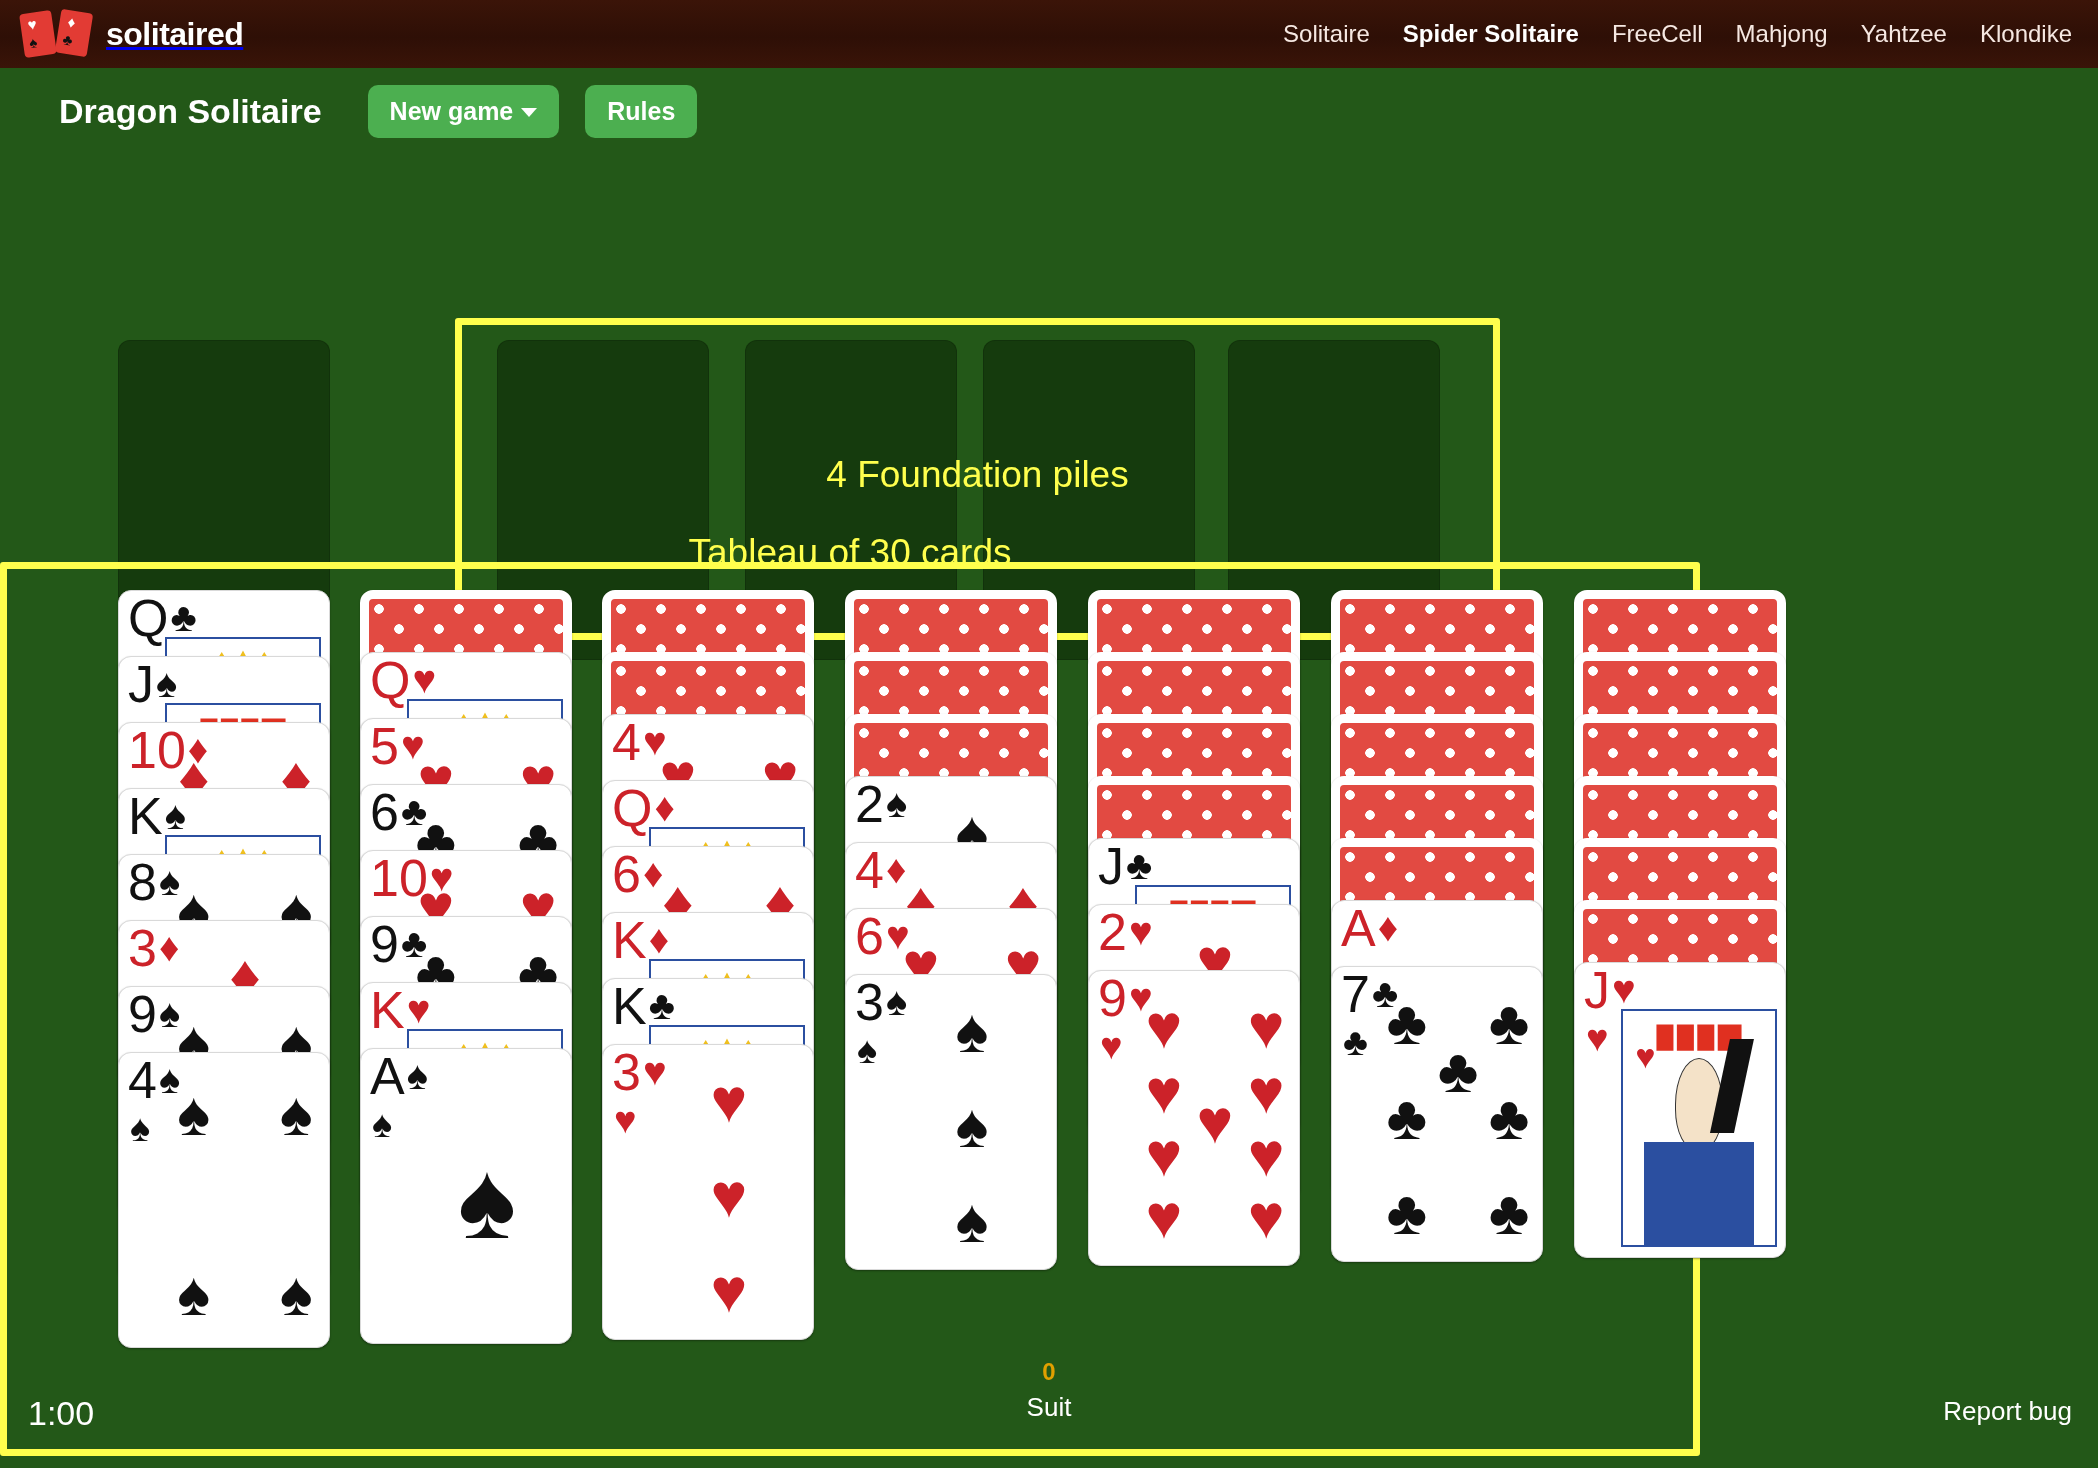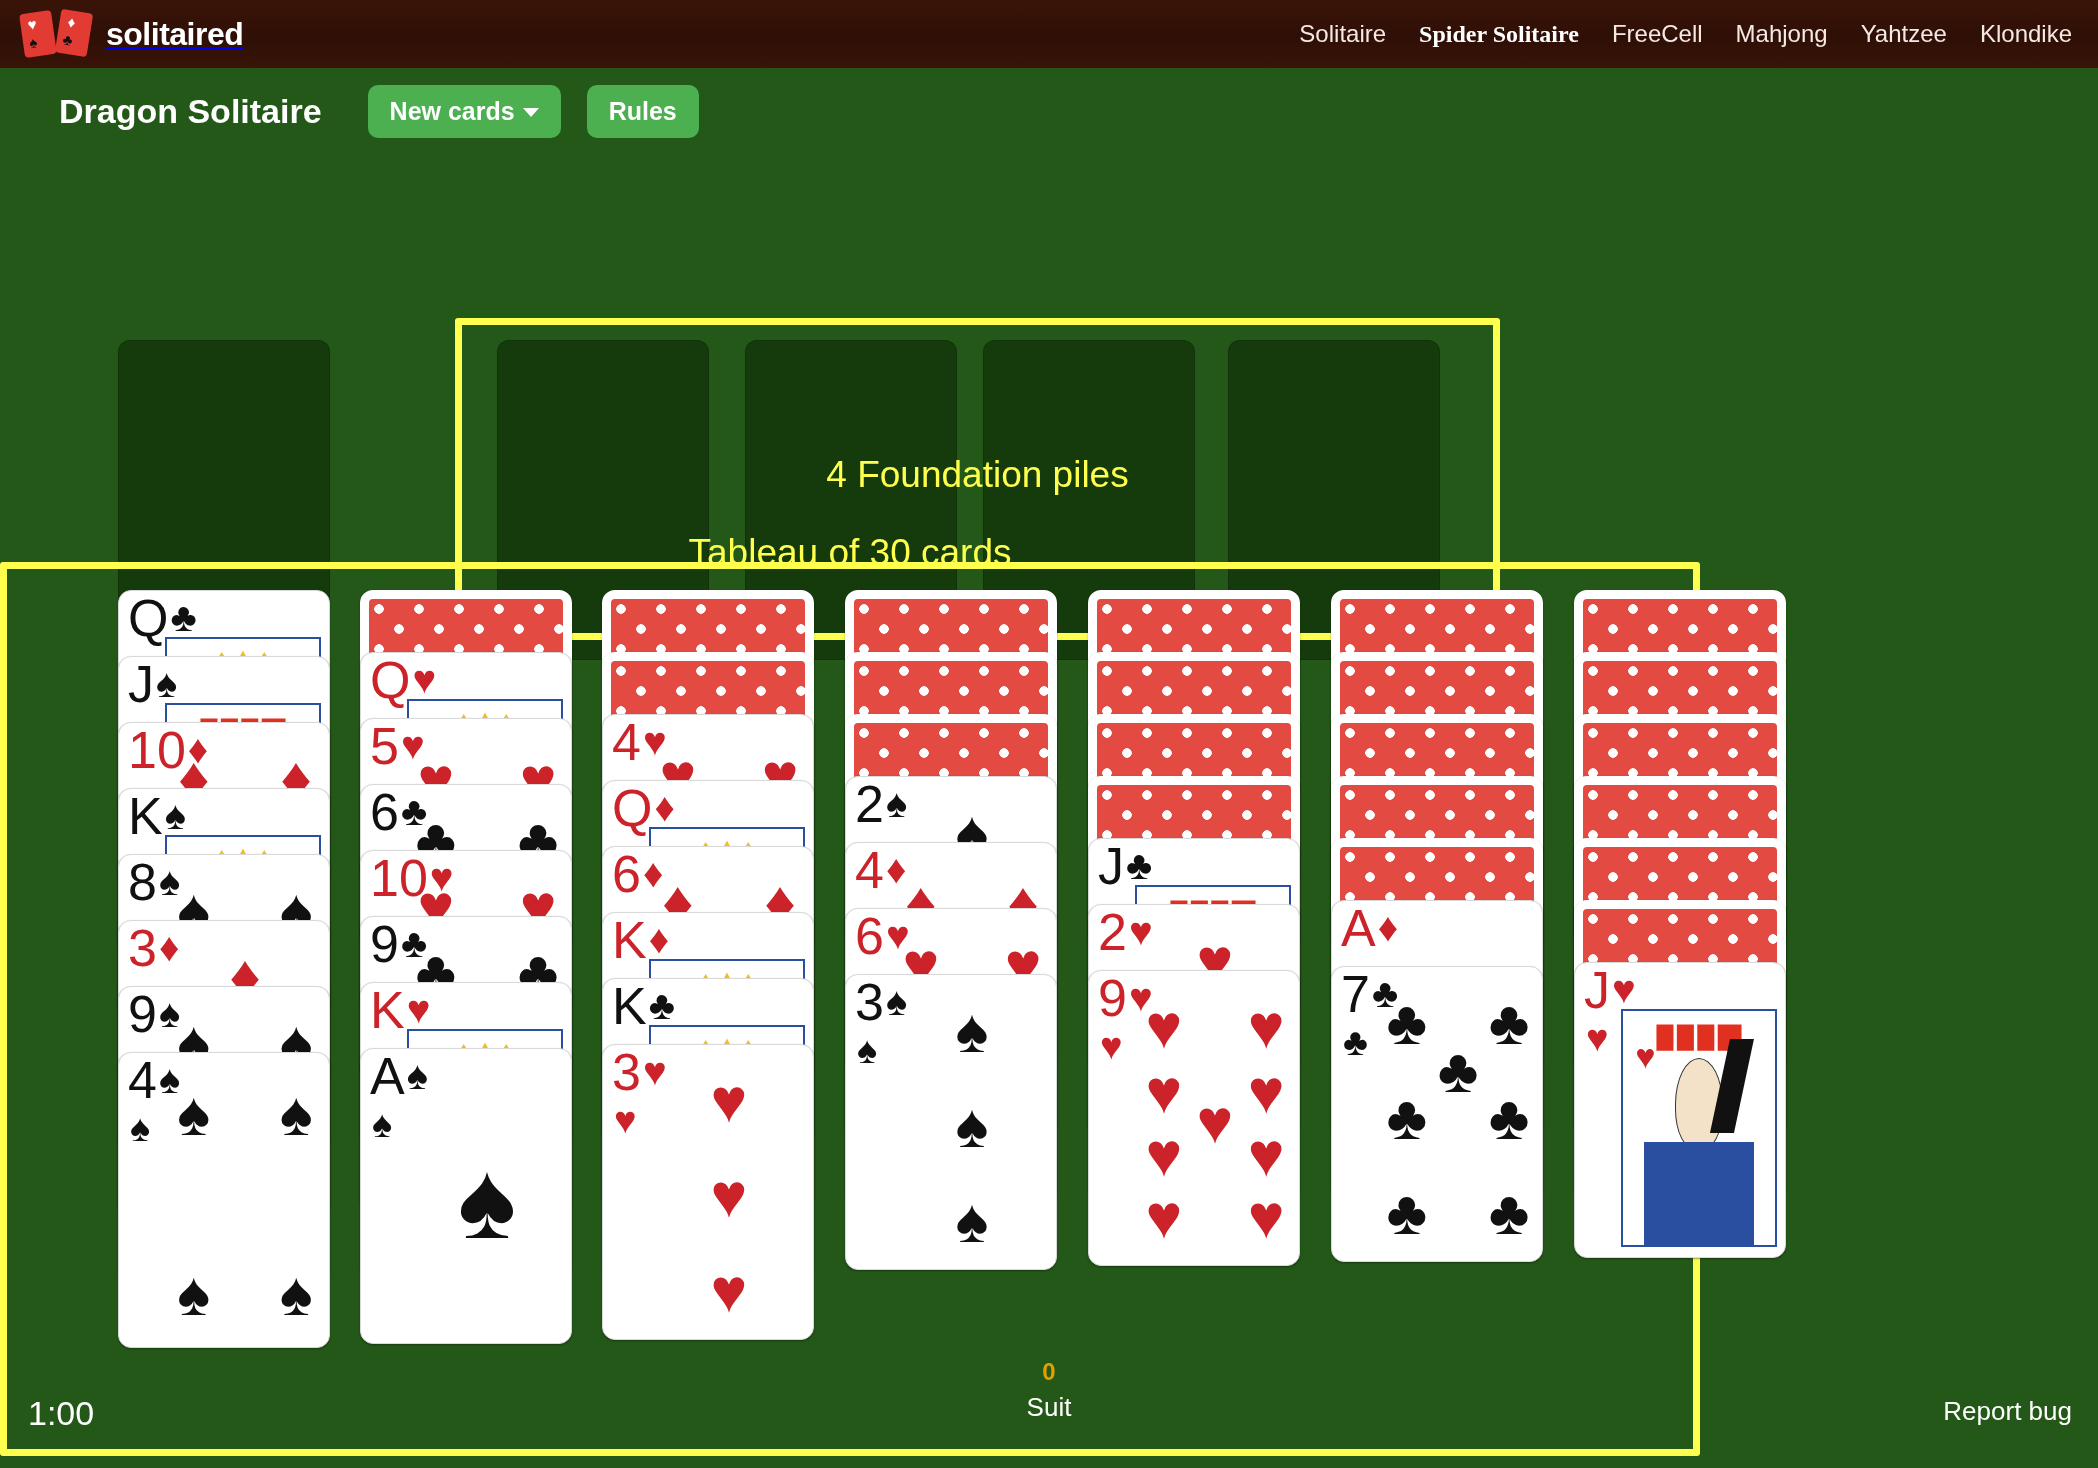--- a/index.html
+++ b/index.html
@@ -26,21 +26,21 @@
   .logo-card.c2 { left: 36px; top: 1px; transform: rotate(9deg); }
   .logo-pip { position: absolute; font-size: 15px; line-height: 1; }
   .pip-w { color: #fff; }
   .pip-b { color: #111; }
   #brand-name {
     color: #fff; font-size: 32px; font-weight: 700; letter-spacing: -0.5px;
     margin-left: 12px;
   }
   #navlinks { margin-left: auto; margin-right: 26px; display: flex; align-items: center; gap: 33px; }
   .navlink { color: #f6e8e2; font-size: 24px; text-decoration: none; white-space: nowrap; }
-  .navlink.active { font-weight: 700; color: #fff; font-family: Liberation Serif, serif; }
+  .navlink.active { font-weight: 700; color: #fff; }
 
   
   #toolbar {
     position: absolute; left: 0; top: 68px; width: 2098px; height: 86px;
     display: flex; align-items: center; padding-left: 15px; gap: 0; margin-left: 44px;
   }
   #game-title { color: #fff; font-size: 34px; font-weight: 700; margin-right: 20px; white-space: nowrap; }
   .btn-group { display: flex; }
   .btn {
     background: #4caf50; color: #fff; font-size: 25px; font-weight: 700;
@@ -193,21 +193,21 @@
       <a class="navlink active" href="#">Spider Solitaire</a>
       <a class="navlink" href="#">FreeCell</a>
       <a class="navlink" href="#">Mahjong</a>
       <a class="navlink" href="#">Yahtzee</a>
       <a class="navlink" href="#">Klondike</a>
     </nav>
 </div>
 
 <div id="toolbar">
   <div id="game-title">Dragon Solitaire</div>
-  <button class="btn solo"><span>New cards</span><span class="caret"></span></button>
+  <button class="btn solo"><span>New game</span><span class="caret"></span></button>
   <button class="btn solo">Rules</button>
 </div>
 
 <div id="board">
 
   <div class="slot" style="left:118px; top:186px;"></div>
 
   <div class="slot" style="left:497px; top:186px;"></div>
   <div class="slot" style="left:745px; top:186px;"></div>
   <div class="slot" style="left:983px; top:186px;"></div>

